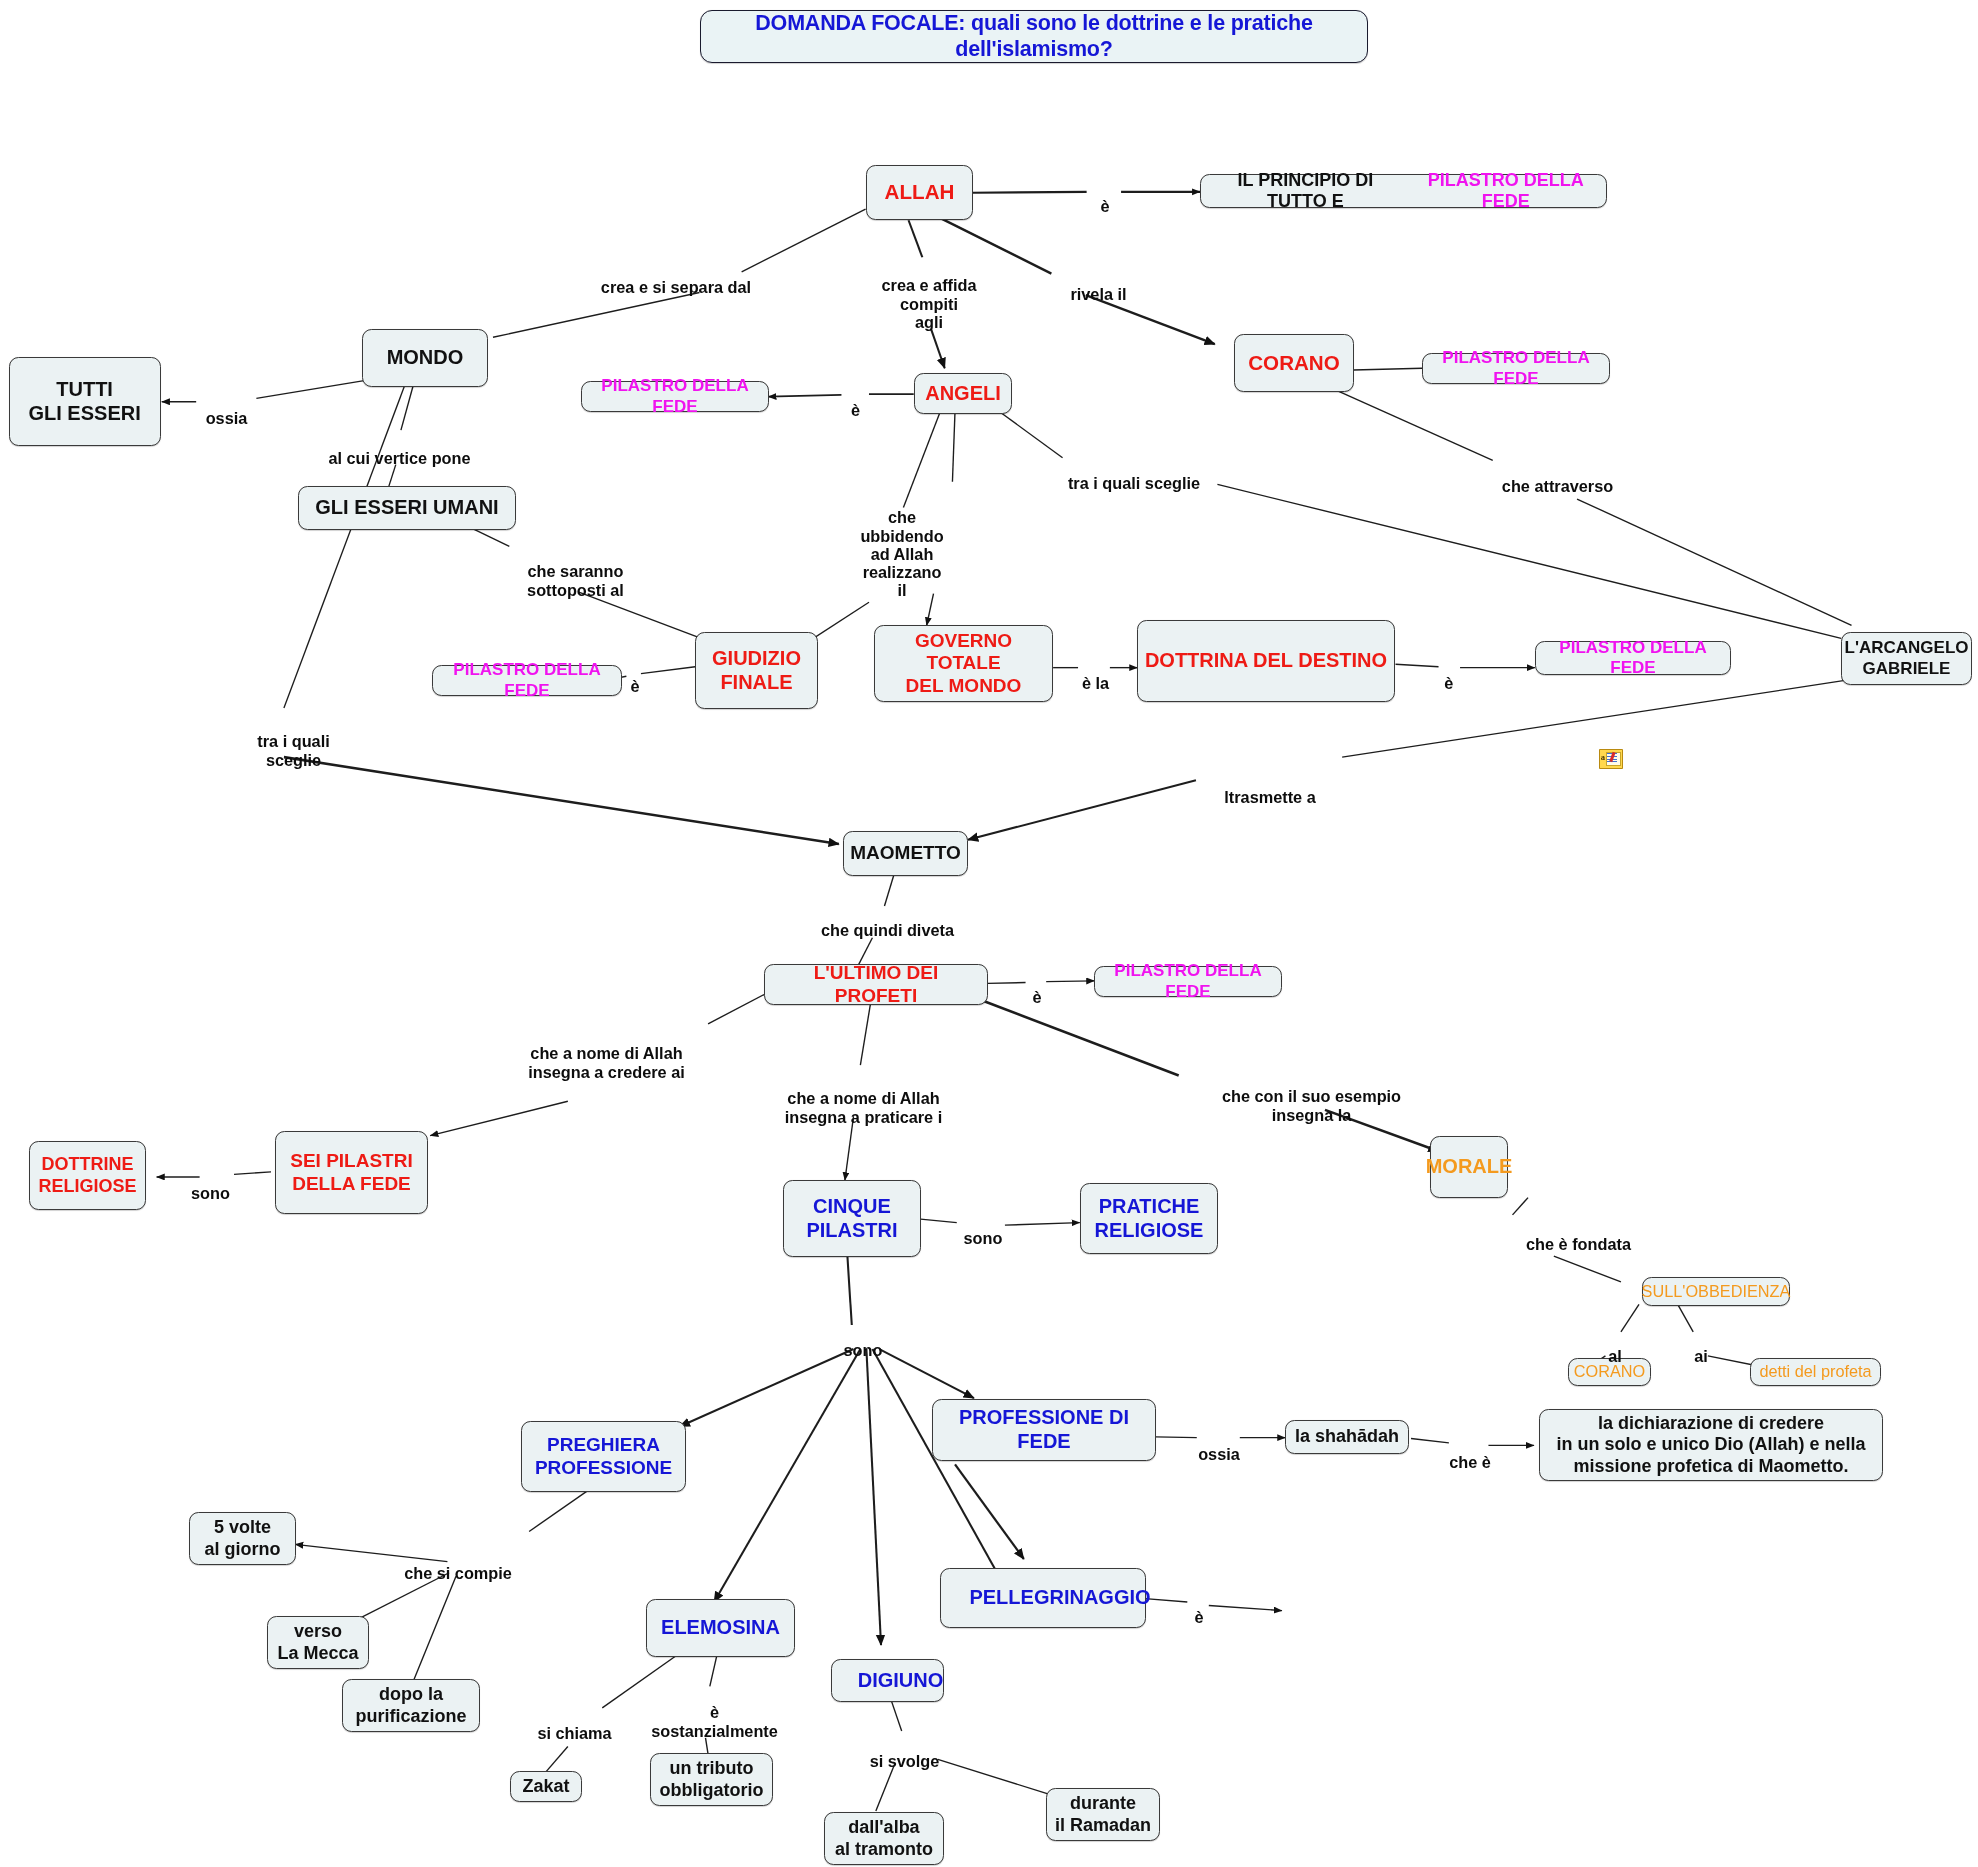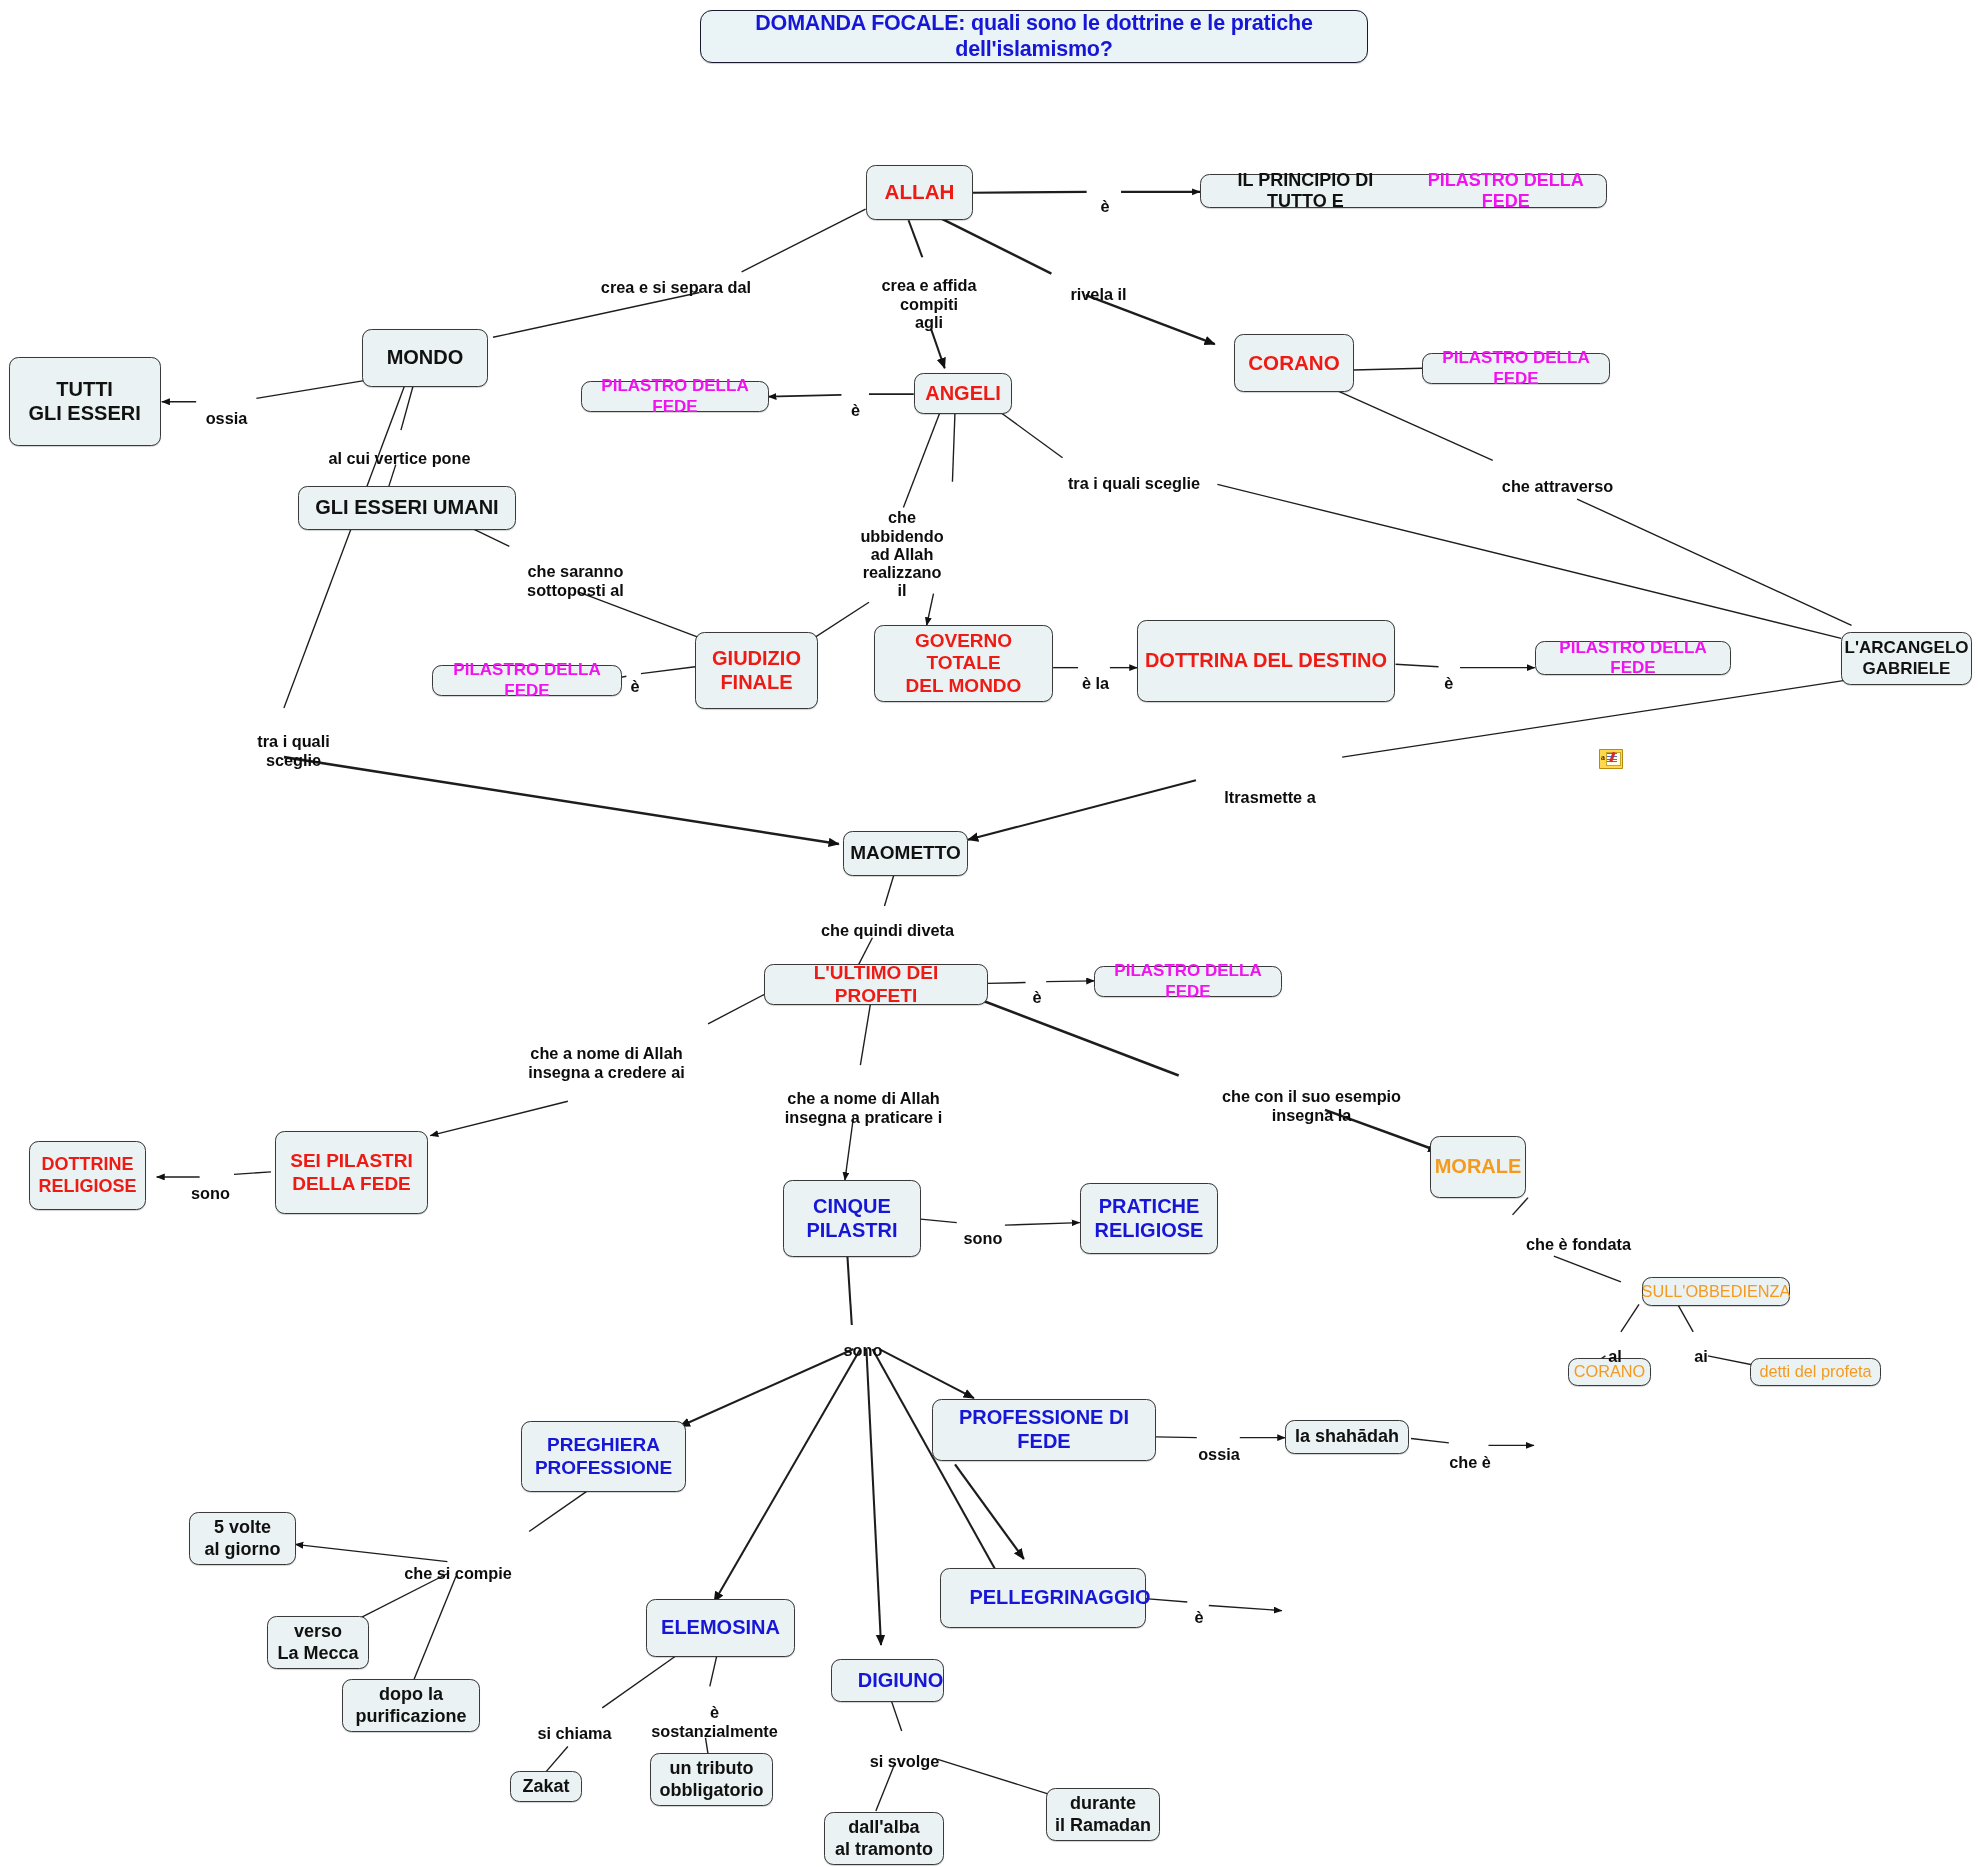--- a/index.html
+++ b/index.html
@@ -343,21 +343,21 @@
   <div class="node c-blue" style="left:783px; top:1180px; width:138px; height:77px; font-size:20px; white-space:pre-line;">
     <span>CINQUE
 PILASTRI</span>
   </div>
 
   <div class="node c-blue" style="left:1080px; top:1183px; width:138px; height:71px; font-size:20px; white-space:pre-line;">
     <span>PRATICHE
 RELIGIOSE</span>
   </div>
 
-  <div class="node c-org" style="left:1430px; top:1136px; width:96px; height:62px; font-size:20px;">
+  <div class="node c-org" style="left:1430px; top:1136px; width:78px; height:62px; font-size:20px;">
     <span>MORALE</span>
   </div>
 
   <div class="node c-org" style="left:1642px; top:1277px; width:148px; height:29px; font-size:16.3px; font-weight:normal;">
     <span>SULL'OBBEDIENZA</span>
   </div>
 
   <div class="node c-org" style="left:1568px; top:1358px; width:83px; height:27.5px; font-size:16.3px; font-weight:normal;">
     <span>CORANO</span>
   </div>
@@ -414,20 +414,25 @@
   </div>
 
   <div class="node c-blue" style="left:932px; top:1399px; width:224px; height:62px; font-size:20px;">
     <span>PROFESSIONE DI FEDE</span>
   </div>
 
   <div class="node c-black" style="left:1285px; top:1420px; width:124px; height:34px; font-size:18px;">
     <span>la shahādah</span>
   </div>
 
+  <div class="node c-black" style="left:1539px; top:1409px; width:344px; height:72px; font-size:18px; white-space:pre-line;">
+    <span>la dichiarazione di credere
+in un solo e unico Dio (Allah) e nella
+missione profetica di Maometto.</span>
+  </div>
 
   <div class="node c-blue" style="left:940px; top:1568px; width:206px; height:60px; font-size:20px;padding-left:40px;">
     <span>PELLEGRINAGGIO</span>
   </div>
 
 
   <div class="lbl" style="left:1088px; top:179px; width:34px;">
     <span>è</span>
   </div>
 

